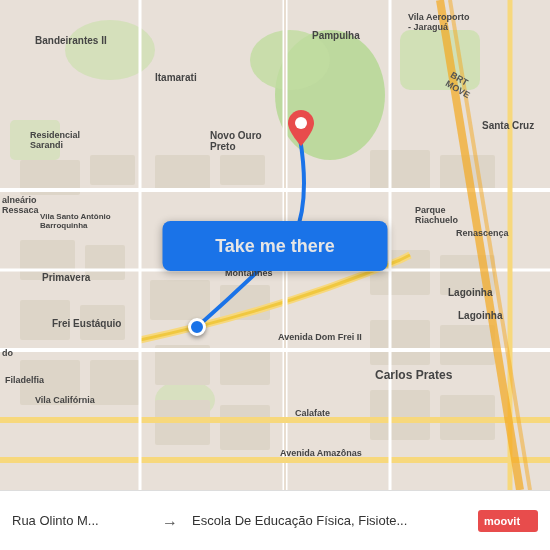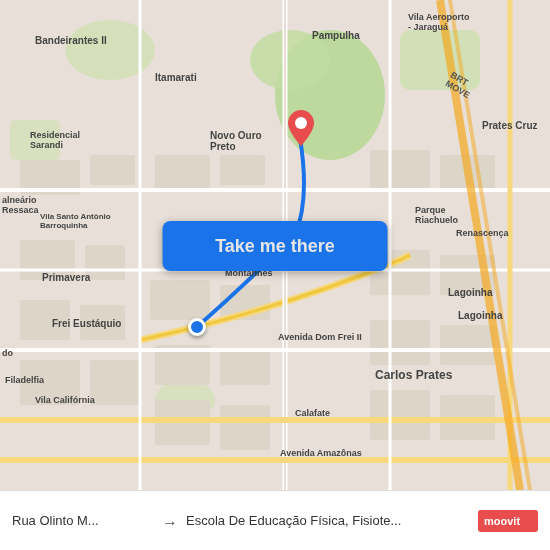--- a/index.html
+++ b/index.html
@@ -23,21 +23,21 @@
 
     
     #bottom-bar {
       width: 550px;
       height: 60px;
       background: #fff;
       display: flex;
       align-items: center;
       padding: 0 12px;
       border-top: 1px solid #ddd;
-      gap: 8px;
+      gap: 14px;
     }
 
     #origin-text {
       font-size: 13px;
       color: #333;
       white-space: nowrap;
       overflow: hidden;
       text-overflow: ellipsis;
       flex: 1;
     }
@@ -208,21 +208,21 @@
 
     <path d="M 197 327 Q 250 280 295 235 Q 310 200 300 138" stroke="#1a73e8" stroke-width="4" fill="none" stroke-linecap="round" stroke-linejoin="round"></path>
   </svg>
 
   <span class="map-label" style="left:35px;top:35px">Bandeirantes II</span>
   <span class="map-label" style="left:155px;top:72px">Itamarati</span>
   <span class="map-label" style="left:312px;top:30px">Pampulha</span>
   <span class="map-label" style="left:408px;top:12px;font-size:9px">Vila Aeroporto<br>- Jaraguá</span>
   <span class="map-label" style="left:30px;top:130px;font-size:9px">Residencial<br>Sarandi</span>
   <span class="map-label" style="left:210px;top:130px">Novo Ouro<br>Preto</span>
-  <span class="map-label" style="left:482px;top:120px">Prates Cruz</span>
+  <span class="map-label" style="left:482px;top:120px">Santa Cruz</span>
   <span class="map-label" style="left:2px;top:195px;font-size:9px">alneário<br>Ressaca</span>
   <span class="map-label" style="left:40px;top:212px;font-size:8px">Vila Santo Antônio<br>Barroquinha</span>
   <span class="map-label" style="left:42px;top:272px">Primavera</span>
   <span class="map-label" style="left:225px;top:258px;font-size:9px">Jardim<br>Montanhês</span>
   <span class="map-label" style="left:415px;top:205px;font-size:9px">Parque<br>Riachuelo</span>
   <span class="map-label" style="left:456px;top:228px;font-size:9px">Renascença</span>
   <span class="map-label" style="left:52px;top:318px">Frei Eustáquio</span>
   <span class="map-label" style="left:448px;top:287px">Lagoinha</span>
   <span class="map-label" style="left:458px;top:310px">Lagoinha</span>
   <span class="map-label" style="left:2px;top:348px;font-size:9px">do</span>

